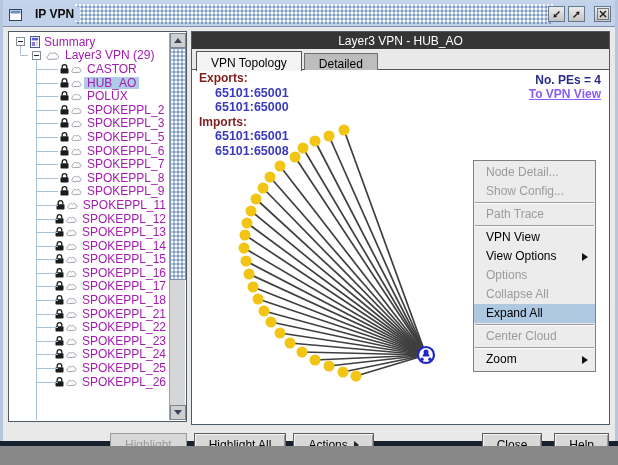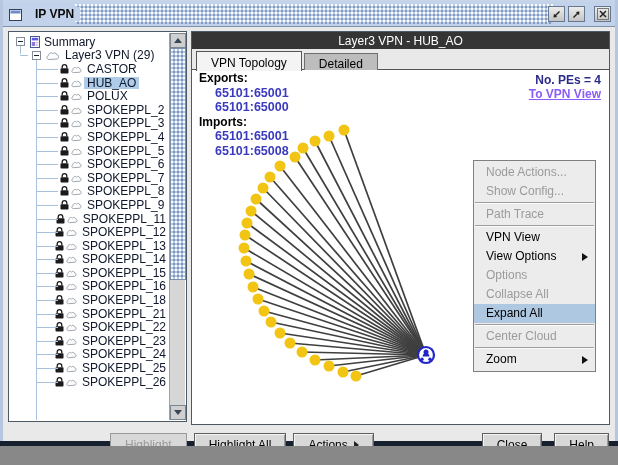--- a/index.html
+++ b/index.html
@@ -44,21 +44,21 @@
   
   .tree-panel {
     position:absolute; left:8px; top:31px; width:179px; height:391px;
     background:#FFFFFF; border:1px solid #4C5A66;
   }
   .tree-rows {
     position:absolute; left:1px; top:1px; right:17px; bottom:1px;
     overflow:hidden; padding-top:2px;
   }
   .trow { height:13.6px; display:flex; align-items:center; position:relative; white-space:nowrap; }
-  .trow .lbl { font-size:12px; color:#0f172a; padding:0 3px; line-height:12px; }
+  .trow .lbl { font-size:12px; color:#a21caf; padding:0 3px; line-height:12px; }
   .trow .lbl.selected { background:#AECBE8; }
   .expander {
     width:9px; height:9px; background:#fff; border:1px solid #848C98;
     position:relative; flex:none;
   }
   .expander::after {
     content:""; position:absolute; left:1px; right:1px; top:3px; height:1px; background:#222;
   }
   .guide-v { position:absolute; background:#A9C0DC; width:1px; }
   .stub { position:absolute; height:1px; background:#A9C0DC; }
@@ -103,21 +103,21 @@
   }
   .tab.active { background:#F4F4F4; height:20px; margin-bottom:-1px; padding-top:4px; z-index:3; }
   .tab.inactive { background:#BDBDBD; height:17px; border-color:#6E6E6E; margin-left:2px; }
   .canvas {
     position:absolute; left:0; right:0; top:37px; bottom:0;
     background:#FFFFFF; border-top:1px solid #555; overflow:hidden;
   }
   .topo-svg { position:absolute; left:0; top:0; }
 
   .info-left { position:absolute; left:7px; top:1px; z-index:2; }
-  .info-left .hdr { font-size:12px; font-weight:bold; color:#000000; line-height:14.5px; }
+  .info-left .hdr { font-size:12px; font-weight:bold; color:#7f1d1d; line-height:14.5px; }
   .info-left .val { font-size:12.5px; font-weight:bold; color:#3A3ABF; line-height:14.5px; padding-left:16px; }
   .info-right { position:absolute; right:8px; top:3px; text-align:right; z-index:2; }
   .info-right .pes { font-size:12px; font-weight:bold; color:#2B2B8A; line-height:14px; }
   .info-right .link { font-size:12px; font-weight:bold; color:#8b5cf6; text-decoration:underline; line-height:15px; cursor:pointer; }
 
   
   .context-menu {
     position:absolute; left:281px; top:90px; width:123px; z-index:5;
     background:#ECECEC; border:1px solid #808080; padding:2px 0;
   }
@@ -315,36 +315,20 @@
             <svg width="9" height="10" viewBox="0 0 9 10">
               <rect x="0.5" y="4.3" width="8" height="5.2" rx="0.8" fill="#1B1B1B"></rect>
               <path d="M2.2 4.3 V3 a2.3 2.3 0 0 1 4.6 0 V4.3" fill="none" stroke="#1B1B1B" stroke-width="1.3"></path>
             </svg>
           </span>
           <span class="ticon" style="margin-left:1px">
             <svg width="14" height="10" viewBox="0 0 14 10">
               <path d="M3.4 8.7 C1.5 8.7 1.2 6.1 3 5.5 C2.9 3.5 5.6 2.7 6.6 4.1 C7.3 2.9 9.5 3.2 9.6 4.9 C11.4 4.8 11.7 7.6 10 8.2 Z" fill="#FCFCFC" stroke="#A0A8B2" stroke-width="1"></path>
             </svg>
           </span>
-          <span class="lbl">SPOKEPPL_4</span>
-        </div>
-        <div class="trow">
-          <span class="stub" style="left:26px; width:22px; top:50%;"></span>
-          <span style="width:50px"></span>
-          <span class="ticon">
-            <svg width="9" height="10" viewBox="0 0 9 10">
-              <rect x="0.5" y="4.3" width="8" height="5.2" rx="0.8" fill="#1B1B1B"></rect>
-              <path d="M2.2 4.3 V3 a2.3 2.3 0 0 1 4.6 0 V4.3" fill="none" stroke="#1B1B1B" stroke-width="1.3"></path>
-            </svg>
-          </span>
-          <span class="ticon" style="margin-left:1px">
-            <svg width="14" height="10" viewBox="0 0 14 10">
-              <path d="M3.4 8.7 C1.5 8.7 1.2 6.1 3 5.5 C2.9 3.5 5.6 2.7 6.6 4.1 C7.3 2.9 9.5 3.2 9.6 4.9 C11.4 4.8 11.7 7.6 10 8.2 Z" fill="#FCFCFC" stroke="#A0A8B2" stroke-width="1"></path>
-            </svg>
-          </span>
           <span class="lbl">SPOKEPPL_5</span>
         </div>
         <div class="trow">
           <span class="stub" style="left:26px; width:22px; top:50%;"></span>
           <span style="width:50px"></span>
           <span class="ticon">
             <svg width="9" height="10" viewBox="0 0 9 10">
               <rect x="0.5" y="4.3" width="8" height="5.2" rx="0.8" fill="#1B1B1B"></rect>
               <path d="M2.2 4.3 V3 a2.3 2.3 0 0 1 4.6 0 V4.3" fill="none" stroke="#1B1B1B" stroke-width="1.3"></path>
             </svg>
@@ -492,20 +476,36 @@
               <rect x="0.5" y="4.3" width="8" height="5.2" rx="0.8" fill="#1B1B1B"></rect>
               <path d="M2.2 4.3 V3 a2.3 2.3 0 0 1 4.6 0 V4.3" fill="none" stroke="#1B1B1B" stroke-width="1.3"></path>
             </svg>
           </span>
           <span class="ticon" style="margin-left:1px">
             <svg width="14" height="10" viewBox="0 0 14 10">
               <path d="M3.4 8.7 C1.5 8.7 1.2 6.1 3 5.5 C2.9 3.5 5.6 2.7 6.6 4.1 C7.3 2.9 9.5 3.2 9.6 4.9 C11.4 4.8 11.7 7.6 10 8.2 Z" fill="#FCFCFC" stroke="#A0A8B2" stroke-width="1"></path>
             </svg>
           </span>
           <span class="lbl">SPOKEPPL_16</span>
+        </div>
+        <div class="trow">
+          <span class="stub" style="left:26px; width:22px; top:50%;"></span>
+          <span style="width:50px"></span>
+          <span class="ticon">
+            <svg width="9" height="10" viewBox="0 0 9 10">
+              <rect x="0.5" y="4.3" width="8" height="5.2" rx="0.8" fill="#1B1B1B"></rect>
+              <path d="M2.2 4.3 V3 a2.3 2.3 0 0 1 4.6 0 V4.3" fill="none" stroke="#1B1B1B" stroke-width="1.3"></path>
+            </svg>
+          </span>
+          <span class="ticon" style="margin-left:1px">
+            <svg width="14" height="10" viewBox="0 0 14 10">
+              <path d="M3.4 8.7 C1.5 8.7 1.2 6.1 3 5.5 C2.9 3.5 5.6 2.7 6.6 4.1 C7.3 2.9 9.5 3.2 9.6 4.9 C11.4 4.8 11.7 7.6 10 8.2 Z" fill="#FCFCFC" stroke="#A0A8B2" stroke-width="1"></path>
+            </svg>
+          </span>
+          <span class="lbl">SPOKEPPL_17</span>
         </div>
         <div class="trow">
           <span class="stub" style="left:26px; width:22px; top:50%;"></span>
           <span style="width:50px"></span>
           <span class="ticon">
             <svg width="9" height="10" viewBox="0 0 9 10">
               <rect x="0.5" y="4.3" width="8" height="5.2" rx="0.8" fill="#1B1B1B"></rect>
               <path d="M2.2 4.3 V3 a2.3 2.3 0 0 1 4.6 0 V4.3" fill="none" stroke="#1B1B1B" stroke-width="1.3"></path>
             </svg>
           </span>
@@ -704,21 +704,21 @@
         <div class="val">65101:65001</div>
         <div class="val">65101:65008</div>
       </div>
 
       <div class="info-right">
         <div class="pes">No. PEs = 4</div>
         <div class="link">To VPN View</div>
       </div>
 
       <div class="context-menu" id="ctx-menu">
-          <div class="menu-item disabled">Node Actions...</div>
+          <div class="menu-item disabled">Node Detail...</div>
           <div class="menu-item disabled">Show Config...</div>
           <div class="menu-sep"></div>
           <div class="menu-item disabled">Path Trace</div>
           <div class="menu-sep"></div>
           <div class="menu-item">VPN View</div>
           <div class="menu-item">View Options<span class="sub-arrow"></span></div>
           <div class="menu-item disabled">Options</div>
           <div class="menu-item disabled">Collapse All</div>
           <div class="menu-item highlight">Expand All</div>
           <div class="menu-sep"></div>

